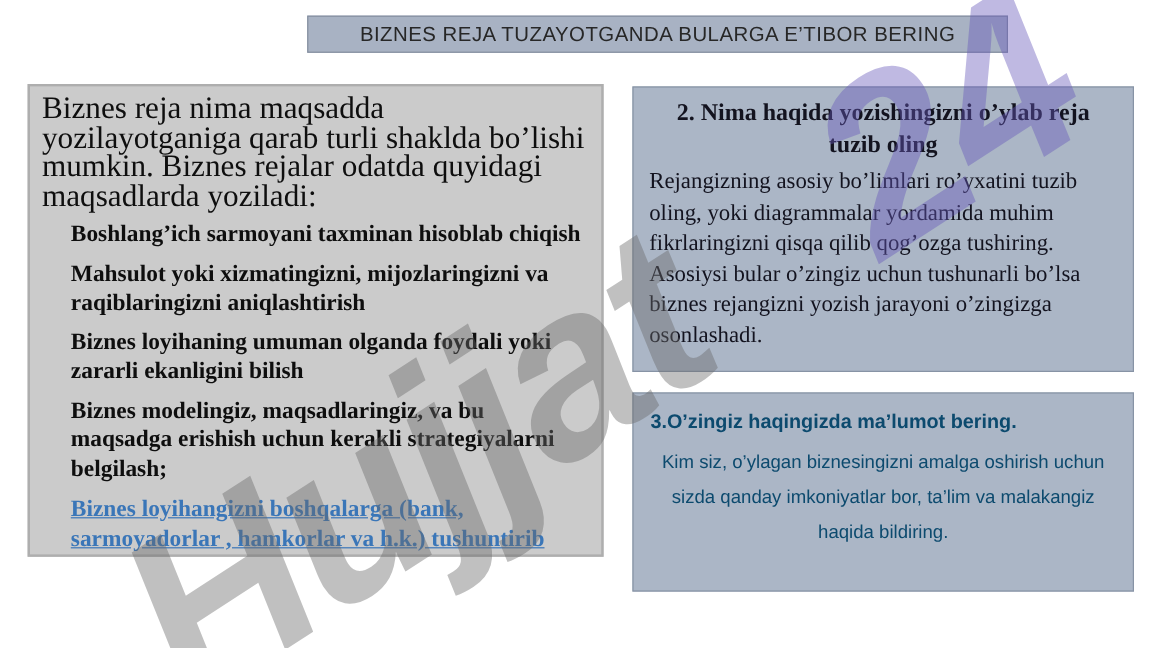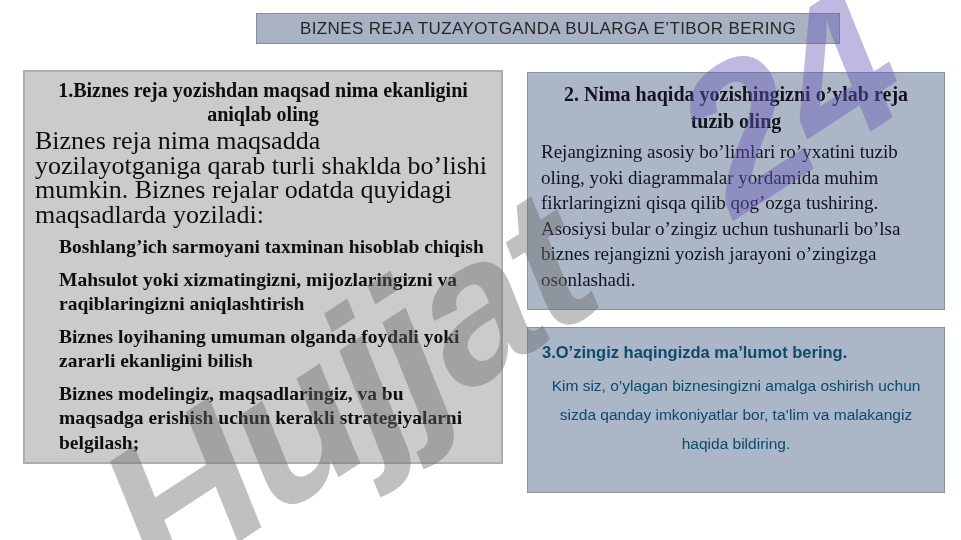--- a/index.html
+++ b/index.html
@@ -140,21 +140,20 @@
   }
   .watermark .wm-gray  { color: rgba(105,105,105,0.42); }
   .watermark .wm-purple{ color: rgba(102,88,185,0.42); }
 </style>
 </head>
 <body>
 
 <div class="title-bar">BIZNES REJA TUZAYOTGANDA BULARGA E’TIBOR BERING</div>
 
 <div class="box1">
-  <div class="heading">1.Biznes reja yozishdan maqsad nima ekanligini aniqlab oling</div>
   <div class="intro">Biznes reja nima maqsadda yozilayotganiga qarab turli shaklda bo’lishi mumkin. Biznes rejalar odatda quyidagi maqsadlarda yoziladi:</div>
   <div class="item">Boshlang’ich sarmoyani taxminan hisoblab chiqish</div>
   <div class="item">Mahsulot yoki xizmatingizni, mijozlaringizni va raqiblaringizni aniqlashtirish</div>
   <div class="item">Biznes loyihaning umuman olganda foydali yoki zararli ekanligini bilish</div>
   <div class="item">Biznes modelingiz, maqsadlaringiz, va bu maqsadga erishish uchun kerakli strategiyalarni belgilash;</div>
   <div class="link-item">
     <a>Biznes loyihangizni boshqalarga (bank, sarmoyadorlar , hamkorlar va h.k.) tushuntirib berish</a>
   </div>
 </div>
 

